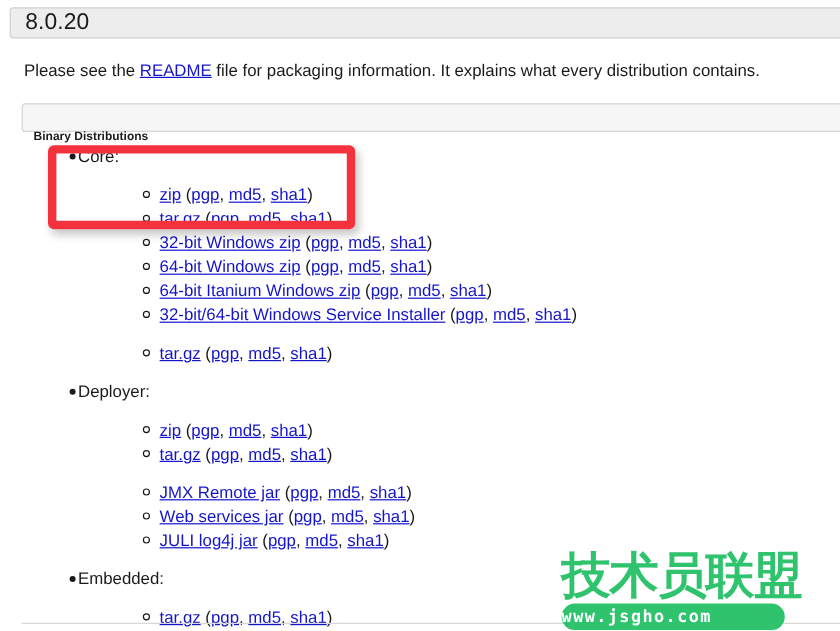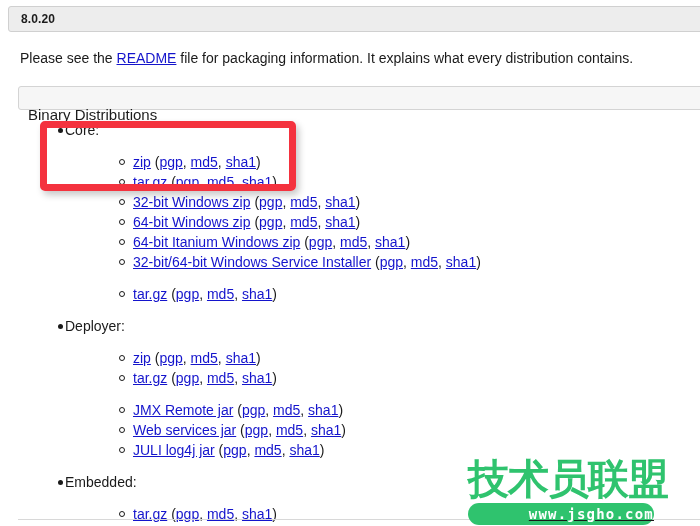--- a/index.html
+++ b/index.html
@@ -26,22 +26,22 @@
     height: 26px;
     box-sizing: border-box;
     background: #ededed;
     border: 1px solid #d0d0d0;
     border-radius: 3px;
     display: flex;
     align-items: center;
     padding-left: 12px;
   }
   .version-bar .label {
-    font-size: 12px;
-    font-weight: bold;
+    font-size: 19px;
+    font-weight: normal;
     color: #1c1c1c;
     letter-spacing: 0.1px;
   }
 
   
   .intro {
     position: absolute;
     left: 20px;
     top: 49px;
     font-size: 14px;
@@ -64,22 +64,22 @@
     height: 24px;
     box-sizing: border-box;
     background: #f6f6f6;
     border: 1px solid #d4d4d4;
     border-radius: 3px;
     display: flex;
     align-items: center;
     padding-left: 9px;
   }
   .section-bar .label {
-    font-size: 15px;
-    font-weight: normal;
+    font-size: 10px;
+    font-weight: bold;
     color: #1c1c1c;
     margin-top: 32px;
   }
 
   
   .dist-list {
     position: absolute;
     left: 0;
     top: 120px;
     width: 700px;
@@ -172,23 +172,22 @@
     letter-spacing: -1px;
     white-space: nowrap;
   }
   .watermark .url {
     margin-top: 3px;
     background: #2fc36e;
     border-radius: 11px;
     height: 22px;
     display: flex;
     align-items: center;
-    justify-content: flex-end;
+    justify-content: flex-start;
     width: 186px;
-    text-decoration: underline;
   }
   .watermark .url span {
     font-family: "DejaVu Sans Mono", monospace;
     font-size: 14px;
     font-weight: bold;
     color: #ffffff;
     letter-spacing: 1.2px;
   }
 
   

